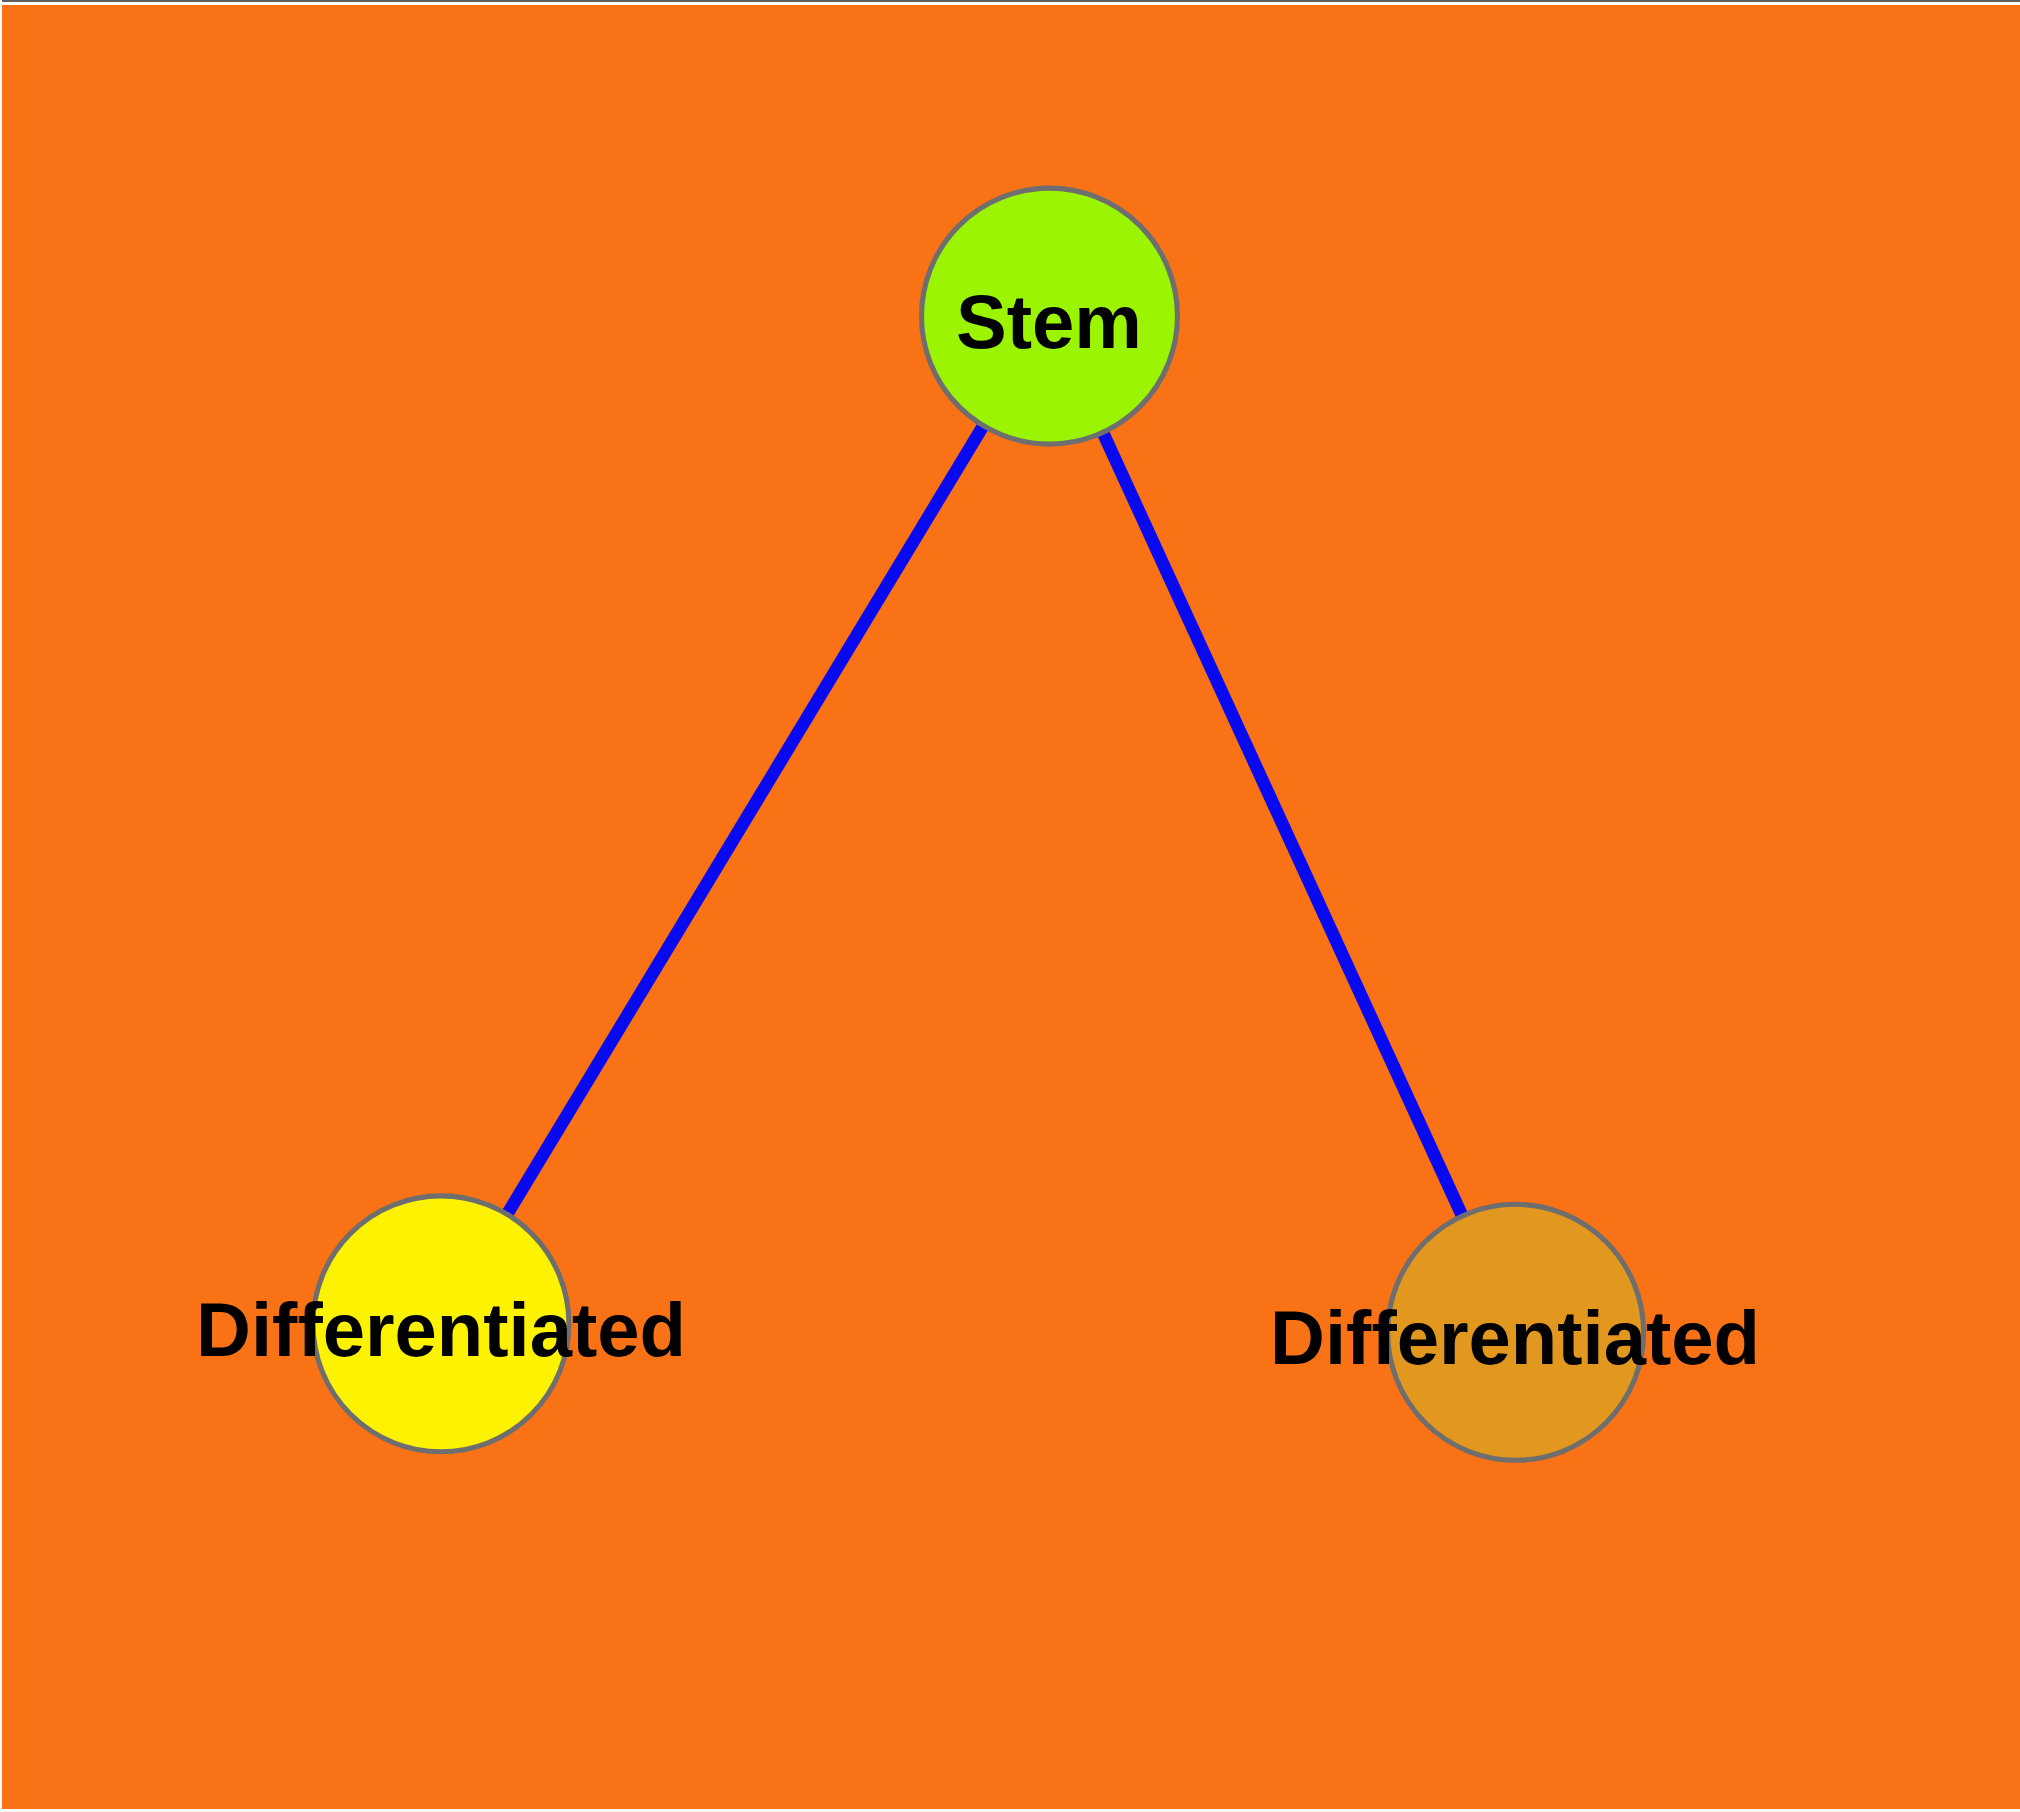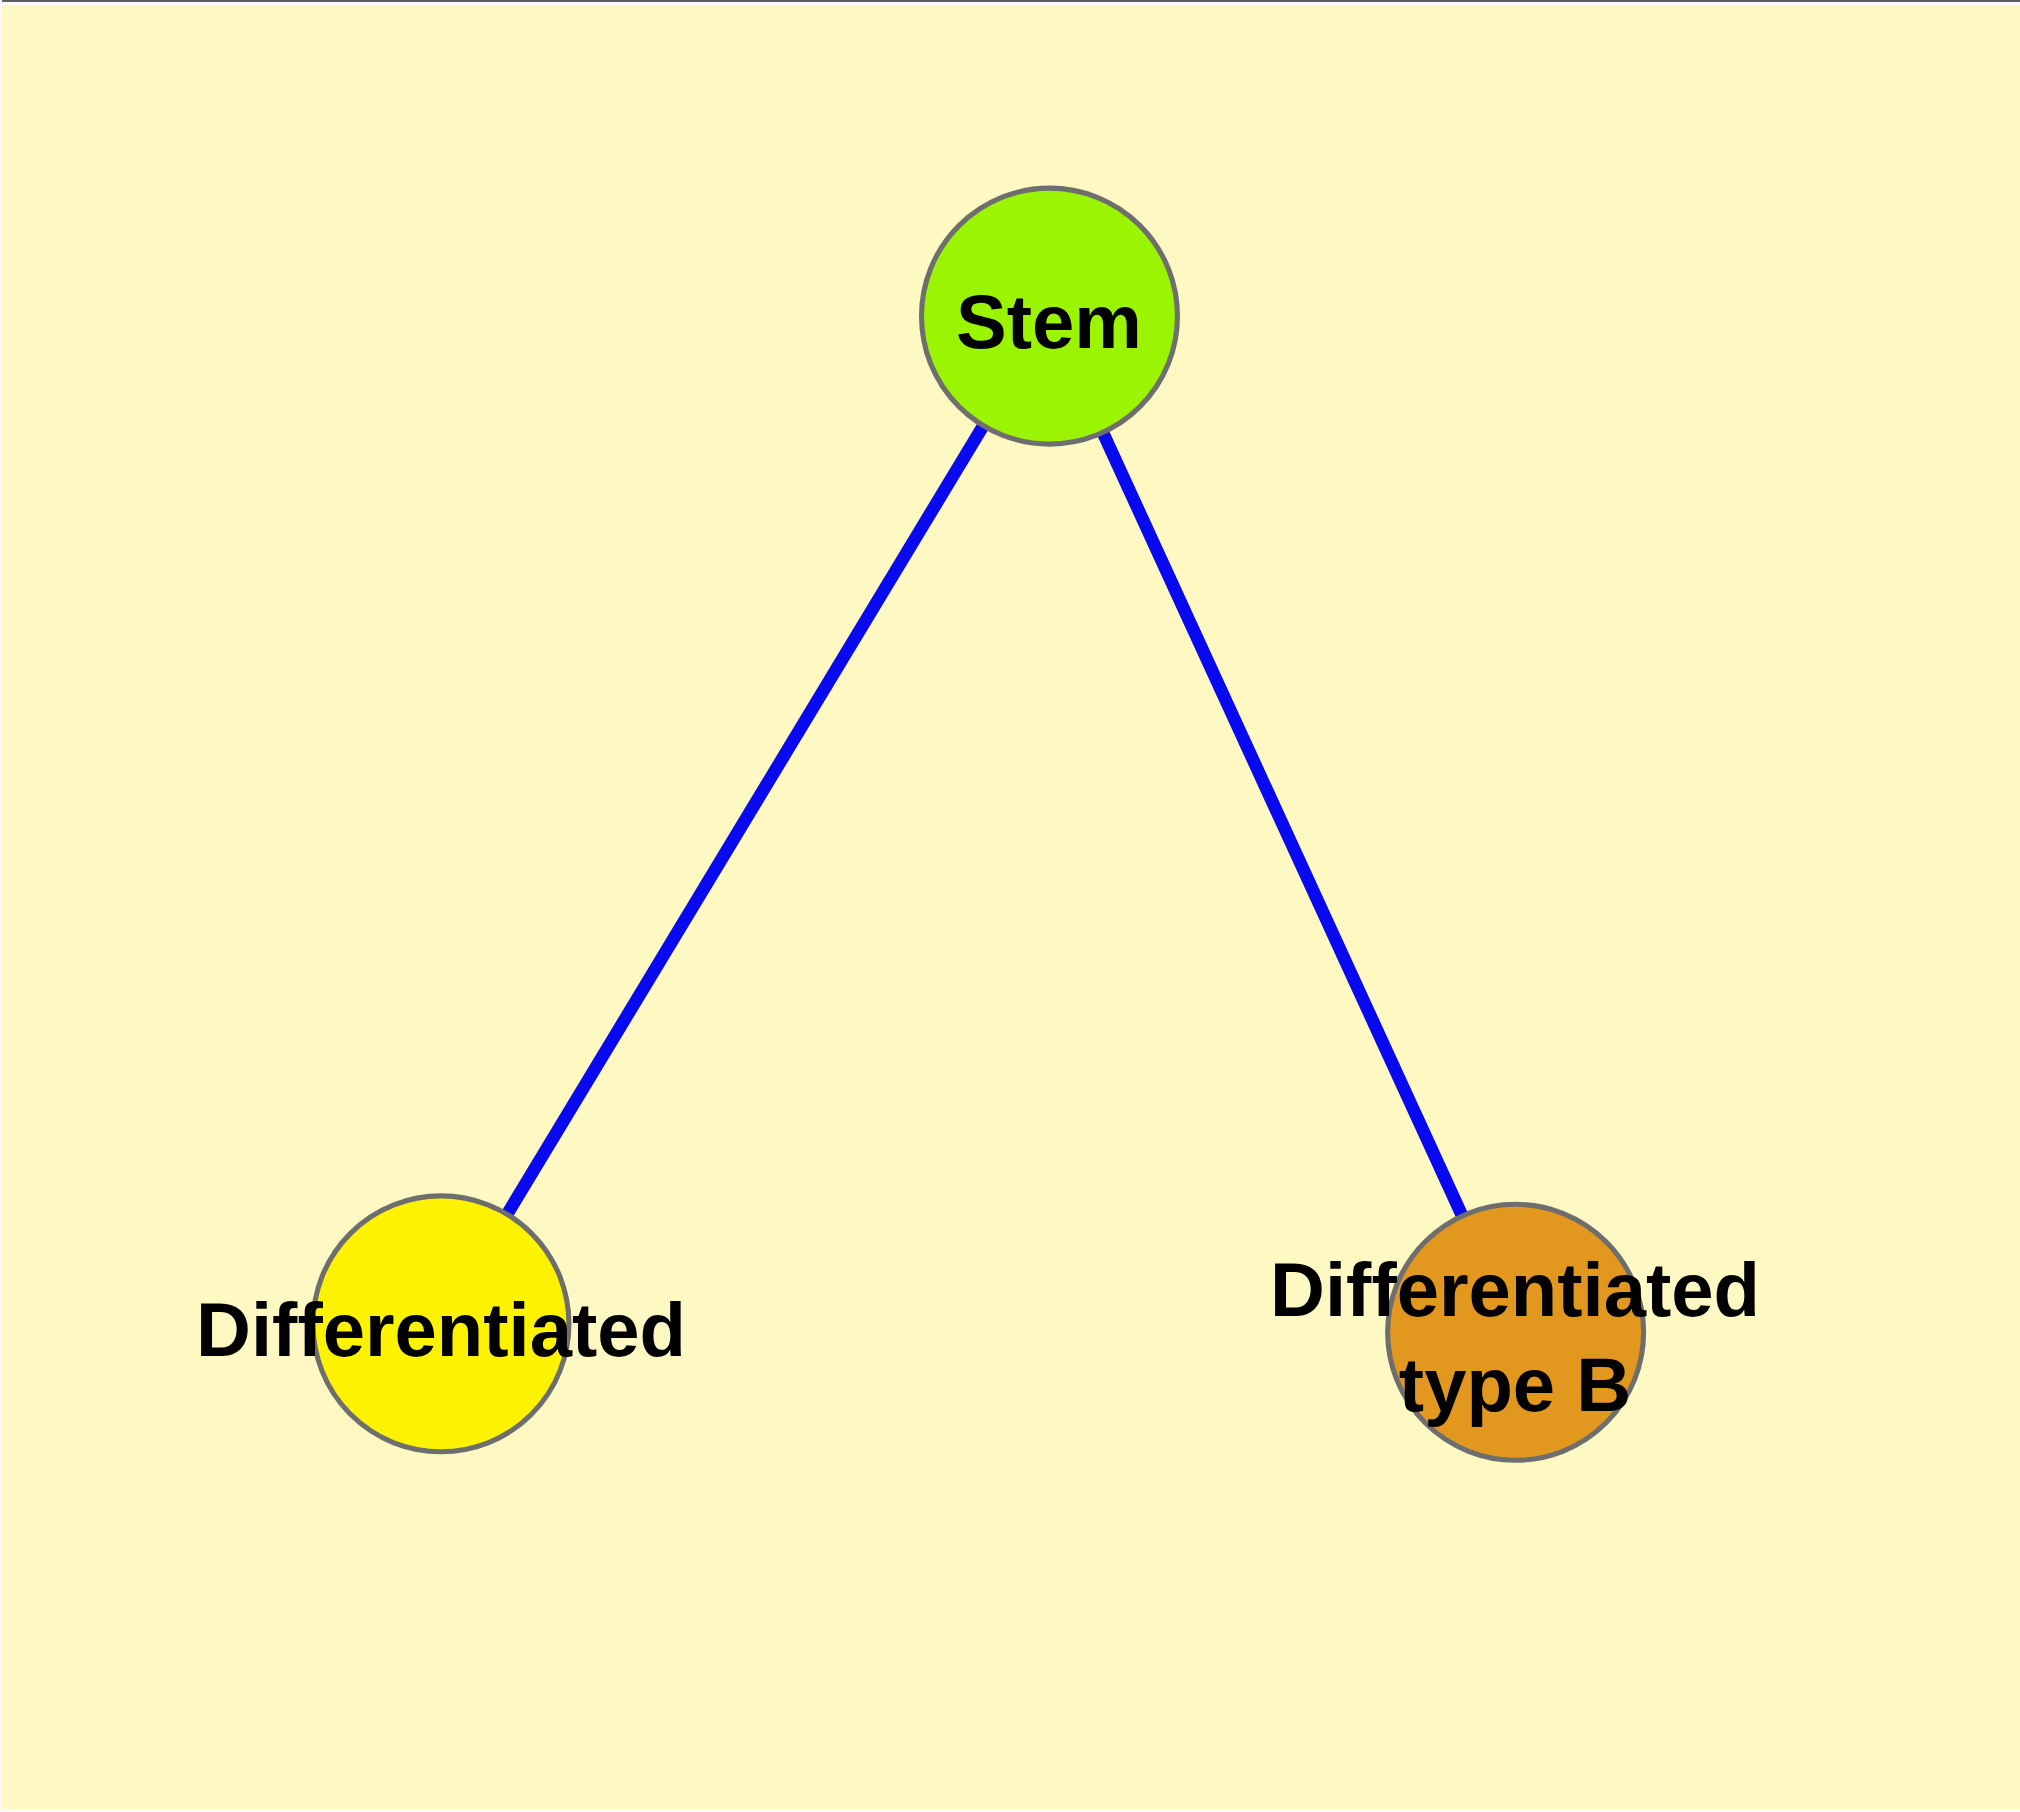--- a/index.html
+++ b/index.html
@@ -42,21 +42,21 @@
   .label .line {
     display: block;
   }
   .label .line:empty {
     display: none;
   }
 </style>
 </head>
 <body>
 
-<div class="stage" style="background: #fef9c3; width: 2021px; height: 1812px;">
+<div class="stage" style="background: #f97316; width: 2021px; height: 1812px;">
 
   <div class="edge-strip top-hairline"></div>
   <div class="edge-strip top-white"></div>
   <div class="edge-strip left-white"></div>
   <div class="edge-strip bottom-white"></div>
 
   <svg class="graph-svg" width="2021" height="1812" viewBox="0 0 2384 2138">
     <line x1="1238" y1="373" x2="520" y2="1562" stroke="#0909f0" stroke-width="15"></line>
     <line x1="1238" y1="373" x2="1788" y2="1572" stroke="#0909f0" stroke-width="15"></line>
     <circle cx="1238" cy="373" r="151" fill="#9bf502" stroke="#6e6e6e" stroke-width="6"></circle>
@@ -67,17 +67,16 @@
   <div class="label" style="left: 1049px; top: 316px; color: rgb(0, 0, 0);">
     <span class="line">Stem</span>
   </div>
 
   <div class="label" style="left: 441px; top: 1324px; color: rgb(0, 0, 0);">
     <span class="line">Differentiated</span>
   </div>
 
   <div class="label" style="left: 1515px; top: 1332px; color: rgb(0, 0, 0);">
     <span class="line">Differentiated</span>
-    <span class="line">type B</span>
   </div>
 
 </div>
 
 
 </body></html>

